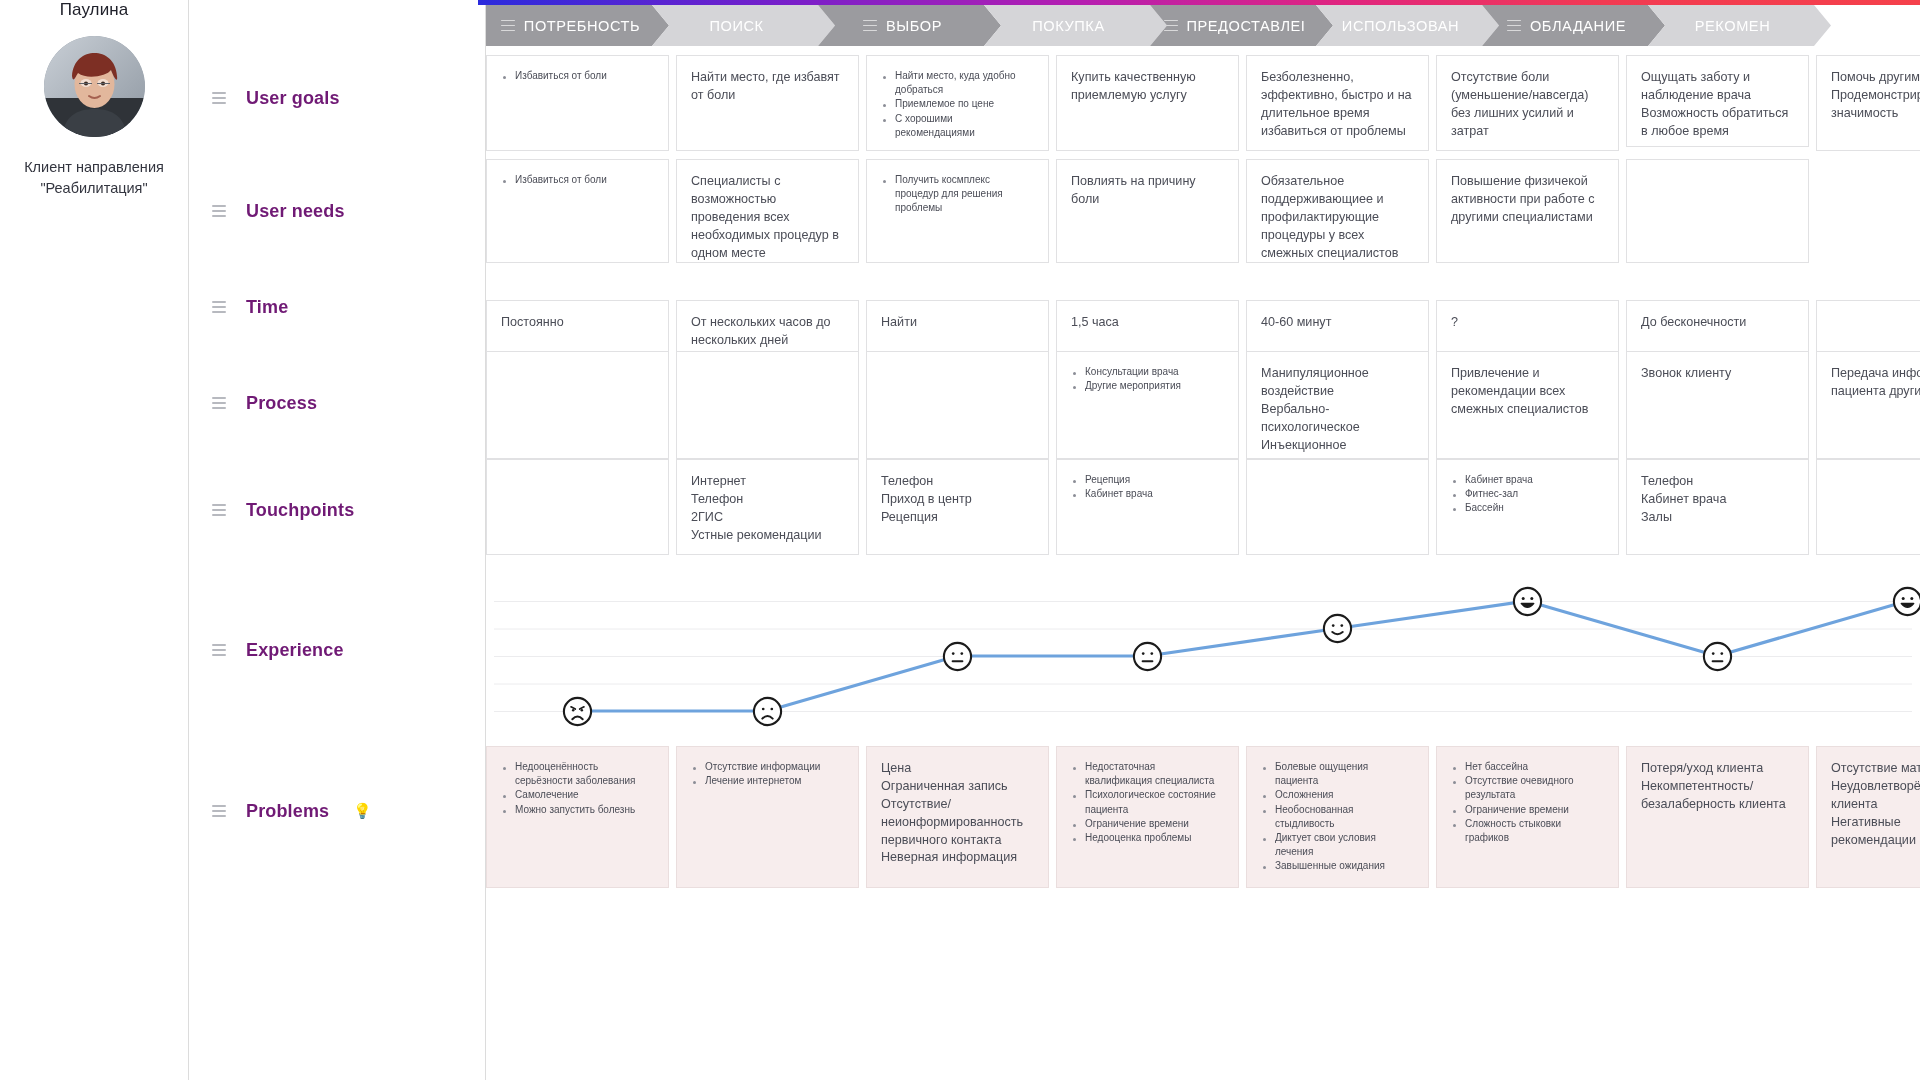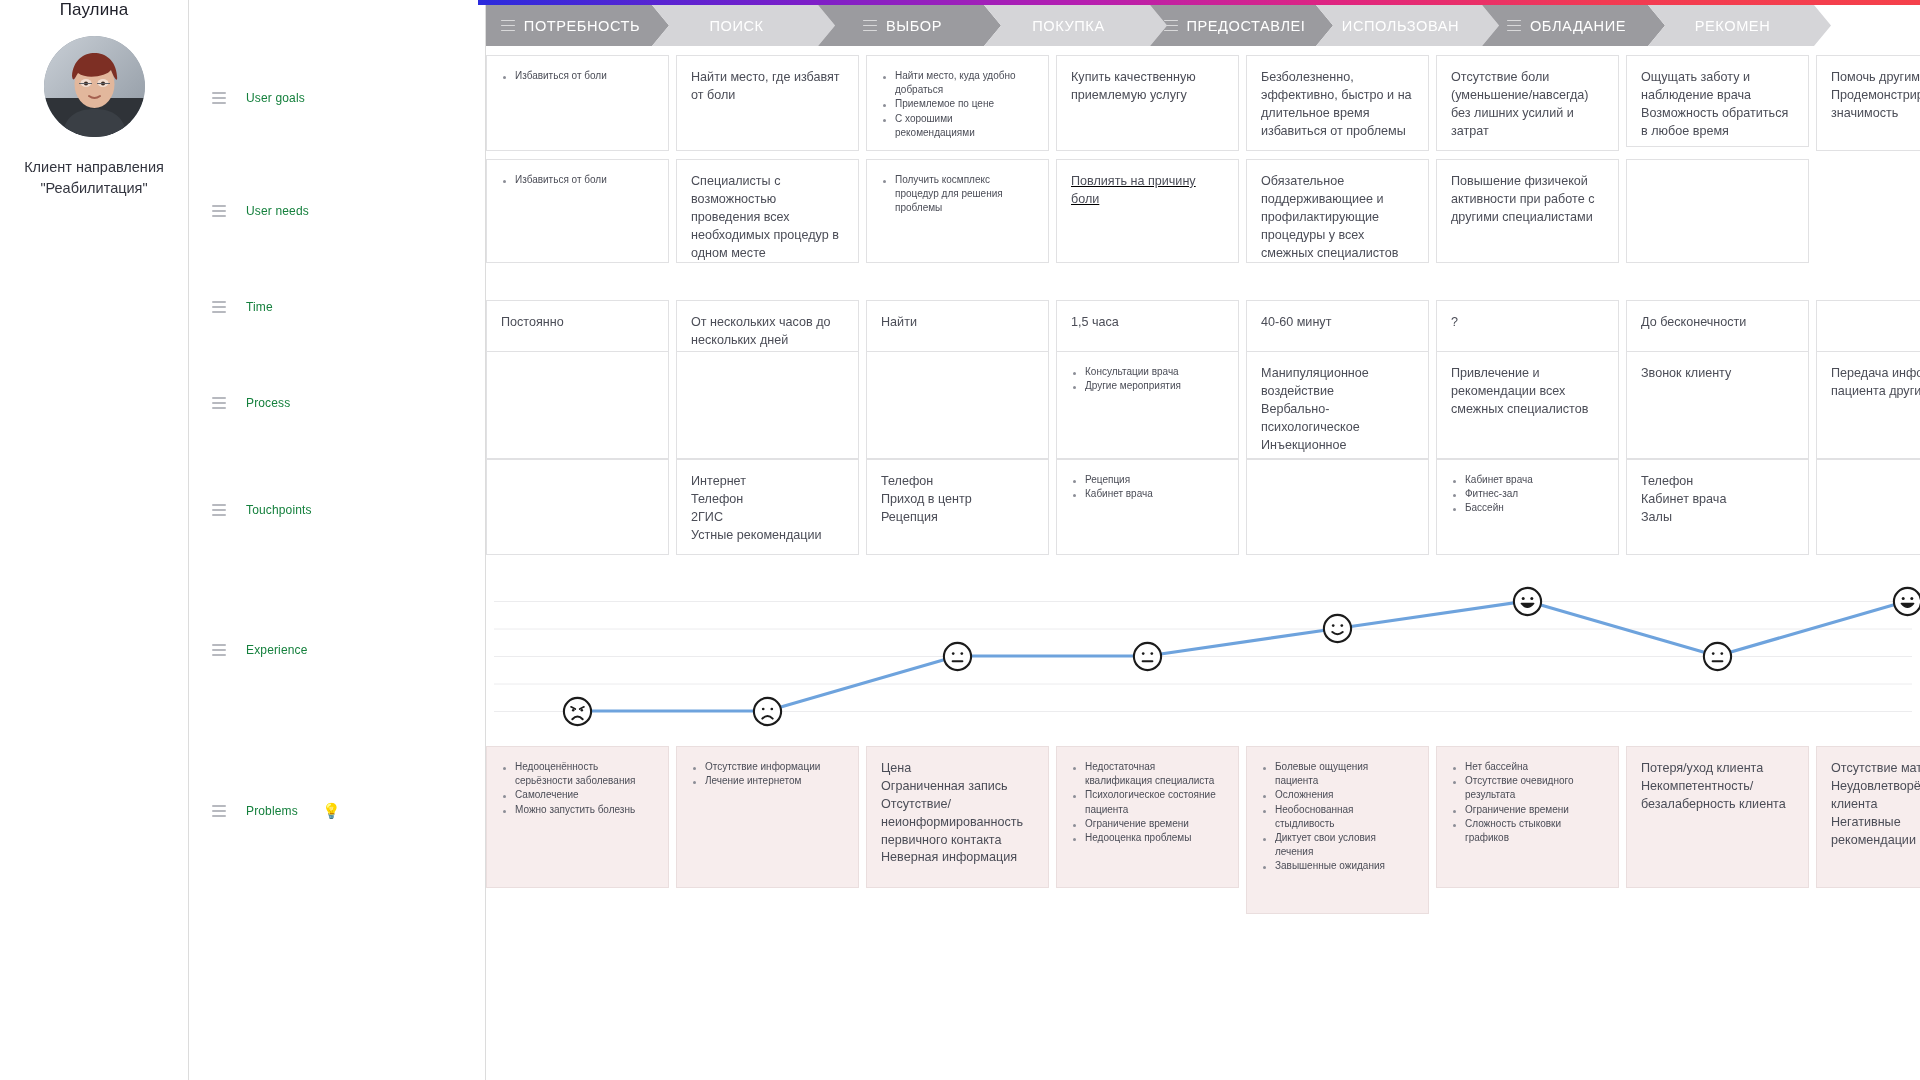--- a/index.html
+++ b/index.html
@@ -40,21 +40,21 @@
   
   .label-col {
     position: absolute; top: 0; left: 190px; width: 296px; height: 1080px;
     border-right: 1px solid #dcdcdc; background: #fff;
   }
   .row-label {
     position: absolute; left: 22px; display: flex; align-items: center; gap: 20px;
     height: 22px;
   }
   .row-label .label-text {
-    font-size: 12px; font-weight: 400; color: #15803d; letter-spacing: .15px;
+    font-size: 18px; font-weight: 700; color: #701a75; letter-spacing: .15px;
   }
   .burger {
     display: inline-block; width: 14px; height: 12px; position: relative; flex: 0 0 14px;
   }
   .burger i {
     position: absolute; left: 0; width: 14px; height: 1.6px; background: #b7b9bf; border-radius: 1px;
   }
   .burger i:nth-child(1){ top: 0; }
   .burger i:nth-child(2){ top: 5px; }
   .burger i:nth-child(3){ top: 10px; }
@@ -311,21 +311,21 @@
           <div class="plain-line">возможностью</div>
           <div class="plain-line">проведения всех</div>
           <div class="plain-line">необходимых процедур в</div>
           <div class="plain-line">одном месте</div>
         </div>
         <div class="cell" style="height: 104px;">
           <ul>
             <li>Получить космплекс процедур для решения проблемы</li>
           </ul>
         </div>
-        <div class="cell" style="height: 104px; text-decoration: underline;">
+        <div class="cell" style="height: 104px;">
           <div class="plain-line">Повлиять на причину</div>
           <div class="plain-line">боли</div>
         </div>
         <div class="cell" style="height: 104px;">
           <div class="plain-line">Обязательное</div>
           <div class="plain-line">поддерживающиее и</div>
           <div class="plain-line">профилактирующие</div>
           <div class="plain-line">процедуры у всех</div>
           <div class="plain-line">смежных специалистов</div>
         </div>
@@ -448,21 +448,21 @@
           <div class="plain-line">Неверная информация</div>
         </div>
         <div class="cell problem" style="height: 142px;">
           <ul>
             <li>Недостаточная квалификация специалиста</li>
             <li>Психологическое состояние пациента</li>
             <li>Ограничение времени</li>
             <li>Недооценка проблемы</li>
           </ul>
         </div>
-        <div class="cell problem" style="height: 168px;">
+        <div class="cell problem" style="height: 142px;">
           <ul>
             <li>Болевые ощущения пациента</li>
             <li>Осложнения</li>
             <li>Необоснованная стыдливость</li>
             <li>Диктует свои условия лечения</li>
             <li>Завышенные ожидания</li>
           </ul>
         </div>
         <div class="cell problem" style="height: 142px;">
           <ul>

